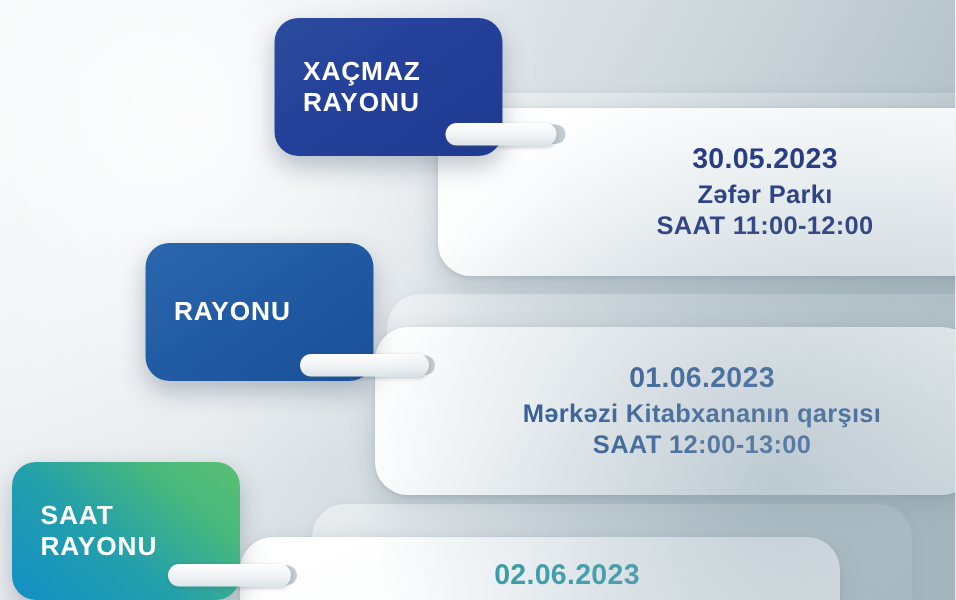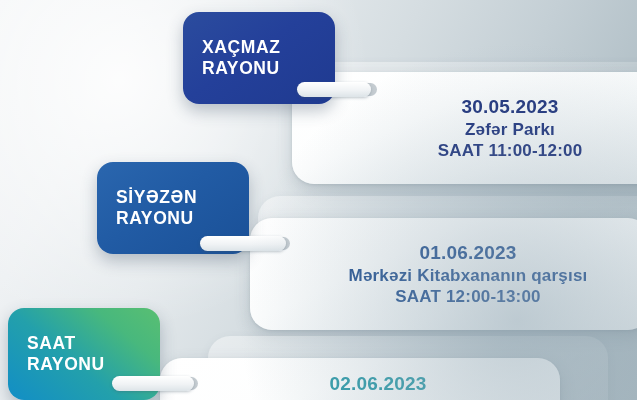--- a/index.html
+++ b/index.html
@@ -189,21 +189,20 @@
 
     <div class="info-card" id="row2-card">
       <div class="info-line size-date" style="color:#1e4d8f">01.06.2023</div>
       <div class="info-line size-place" style="color:#1e4d8f">Mərkəzi Kitabxananın qarşısı</div>
       <div class="info-line size-time" style="color:#1e4d8f">SAAT 12:00-13:00</div>
     </div>
 
     <div class="connector-shadow" id="row2-conn-shadow"></div>
 
     <div class="tag" id="row2-tag">
-      <div class="tag-line tag-size">SİYƏZƏN</div>
       <div class="tag-line tag-size">RAYONU</div>
     </div>
 
     <div class="connector" id="row2-conn"></div>
   </div>
 
   <div class="row">
 
     <div class="ghost-card" id="row3-ghost"></div>
 

